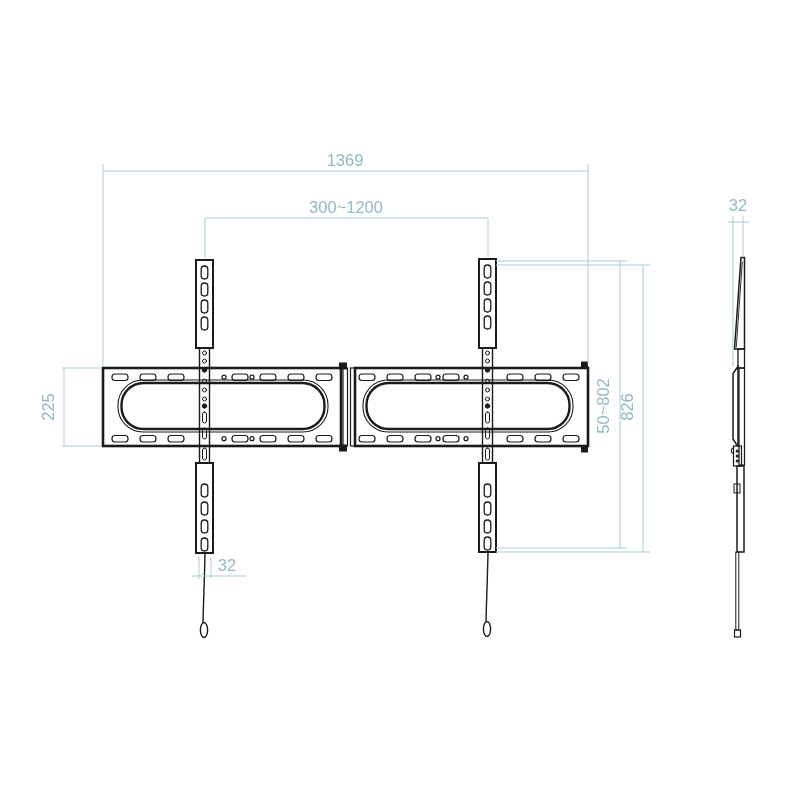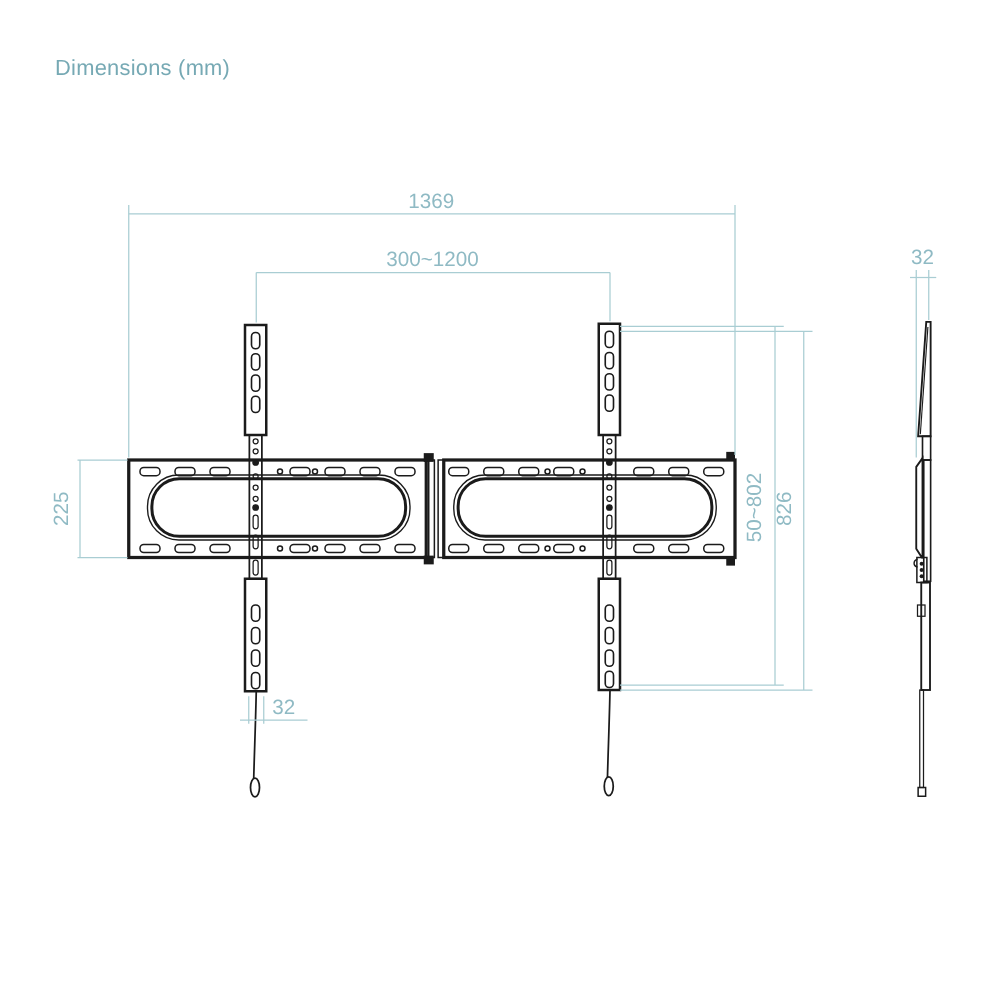--- a/index.html
+++ b/index.html
@@ -6,21 +6,20 @@
   body{width:800px;height:800px;position:relative;font-family:"Liberation Sans",sans-serif;overflow:hidden;}
   .canvas{position:absolute;inset:0;width:800px;height:800px;background:#fff;}
   .title{position:absolute;left:44px;top:44px;font-size:17.5px;letter-spacing:.2px;color:#76a9b4;}
   svg{position:absolute;left:0;top:0;}
   svg text{font-family:"Liberation Sans",sans-serif;font-size:16.5px;fill:#8fbac4;}
 </style>
 </head>
 <body>
 
 <div class="canvas">
-  <div class="title">Dimensions (mm)</div>
 
   <svg width="800" height="800" viewBox="0 0 800 800">
 
     <g stroke="#1b1b1b" fill="none" stroke-linecap="square">
 
       <g>
 
         <rect x="103" y="368" width="238" height="78" stroke-width="2.6"></rect>
 
         <rect x="355" y="368" width="233" height="78" stroke-width="2.6"></rect>

